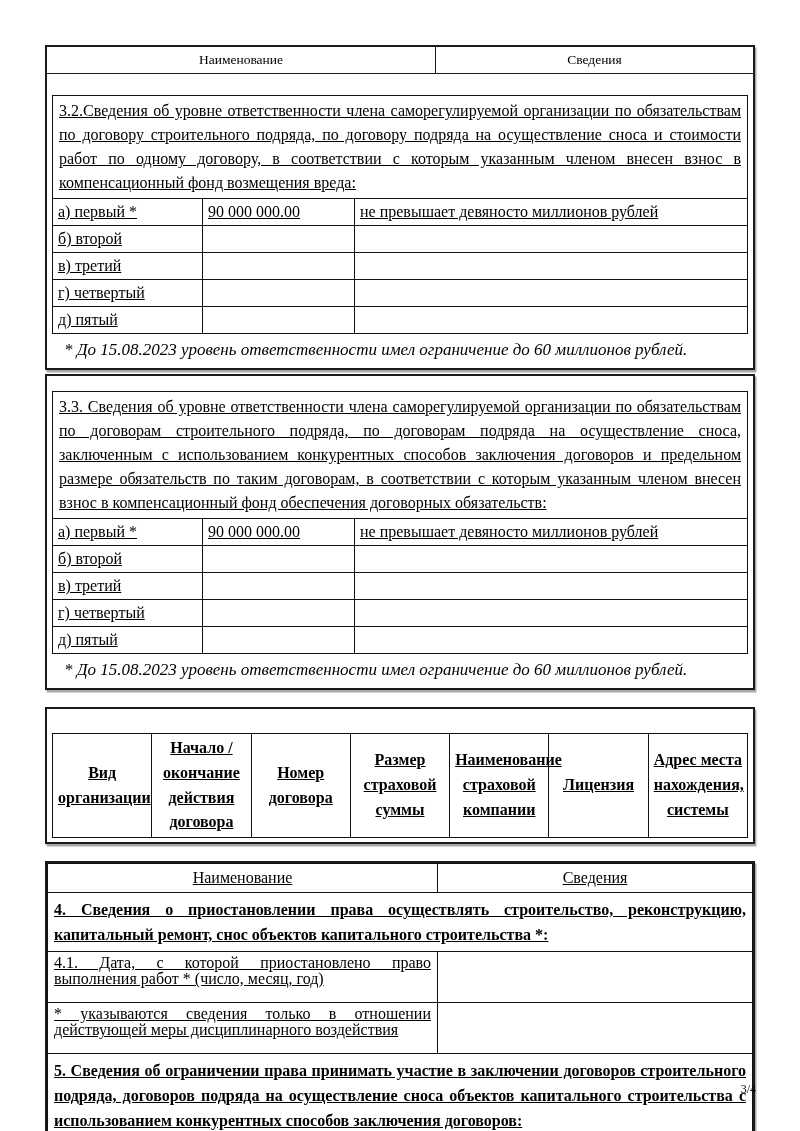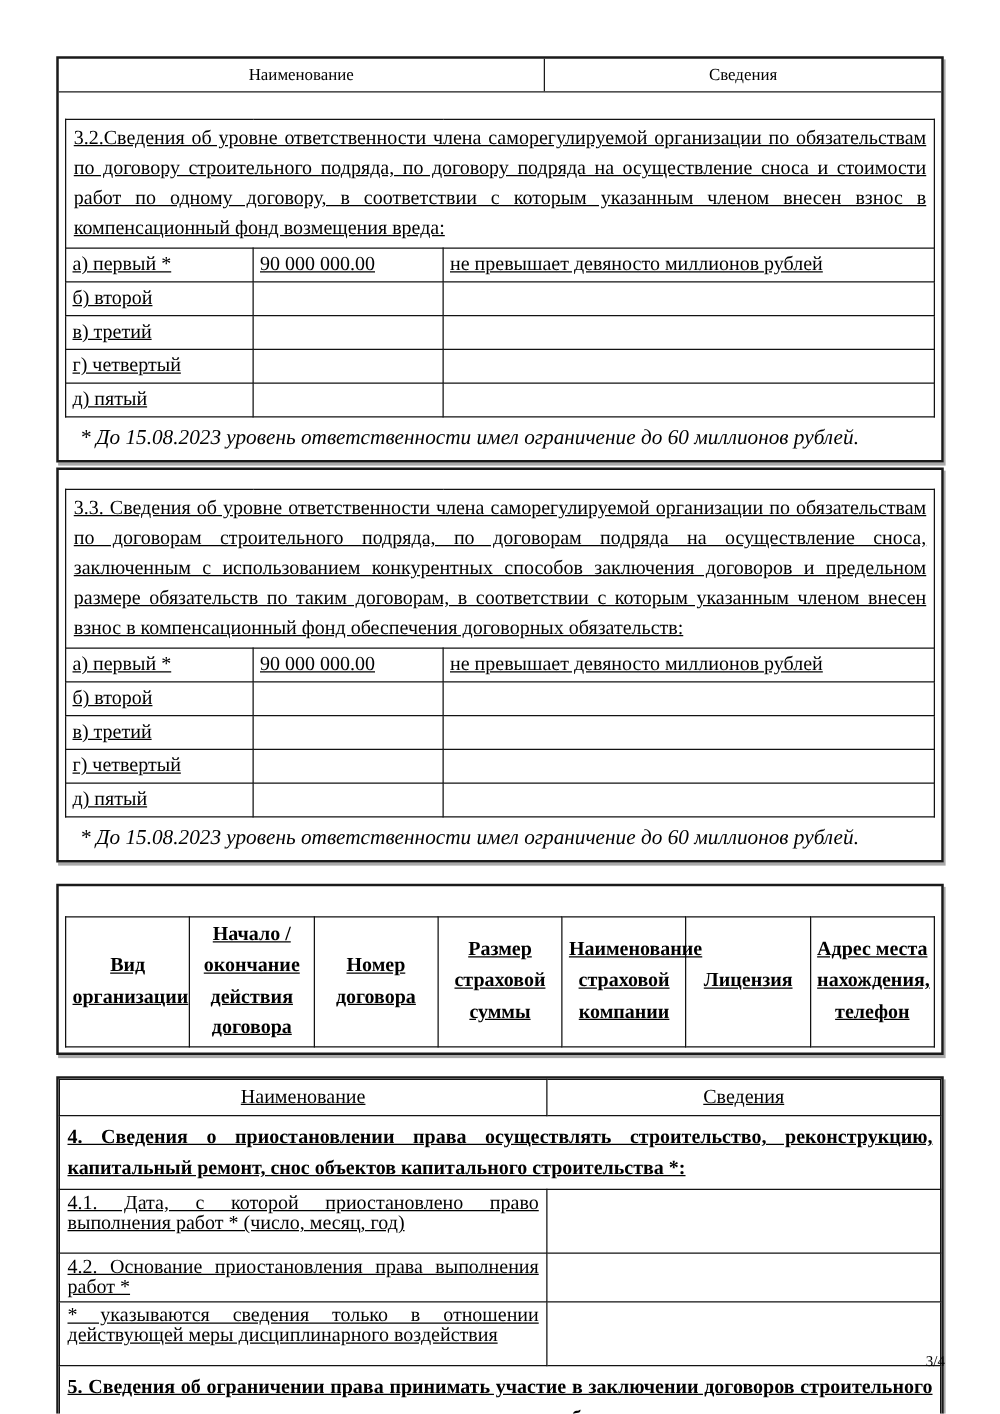--- a/index.html
+++ b/index.html
@@ -167,21 +167,21 @@
       <div class="padD">
         <table class="grid">
           <tbody>
           <tr class="ins-hdr">
             <td>Вид организации</td>
             <td>Начало / окончание действия договора</td>
             <td>Номер договора</td>
             <td>Размер страховой суммы</td>
             <td>Наименование страховой компании</td>
             <td>Лицензия</td>
-            <td>Адрес места нахождения, телефон</td>
+            <td>Адрес места нахождения, системы</td>
           </tr>
         </tbody>
           </table>
       </div>
     </div>
 
     <div class="box">
       <table class="grid tE">
         <colgroup>
             <col style="width:390px">
@@ -193,24 +193,20 @@
           <td>Сведения</td>
         </tr>
         <tr>
           <td colspan="2" class="boldblock">4. Сведения о приостановлении права осуществлять строительство, реконструкцию, капитальный ремонт, снос объектов капитального строительства *:</td>
         </tr>
         <tr>
           <td class="lblcell tall">4.1. Дата, с которой приостановлено право выполнения работ * (число, месяц, год)</td>
           <td></td>
         </tr>
         <tr>
-          <td class="lblcell mid">4.2. Основание приостановления права выполнения работ *</td>
-          <td></td>
-        </tr>
-        <tr>
           <td class="lblcell tall">* указываются сведения только в отношении действующей меры дисциплинарного воздействия</td>
           <td></td>
         </tr>
         <tr>
           <td colspan="2" class="boldblock"><span>5. Сведения об ограничении права принимать участие в заключении договоров строительного подряда, договоров подряда на осуществление сноса объектов капитального строительства с использованием конкурентных способов заключения договоров: </span></td>
         </tr>
       </tbody>
         </table>
     </div>
 

